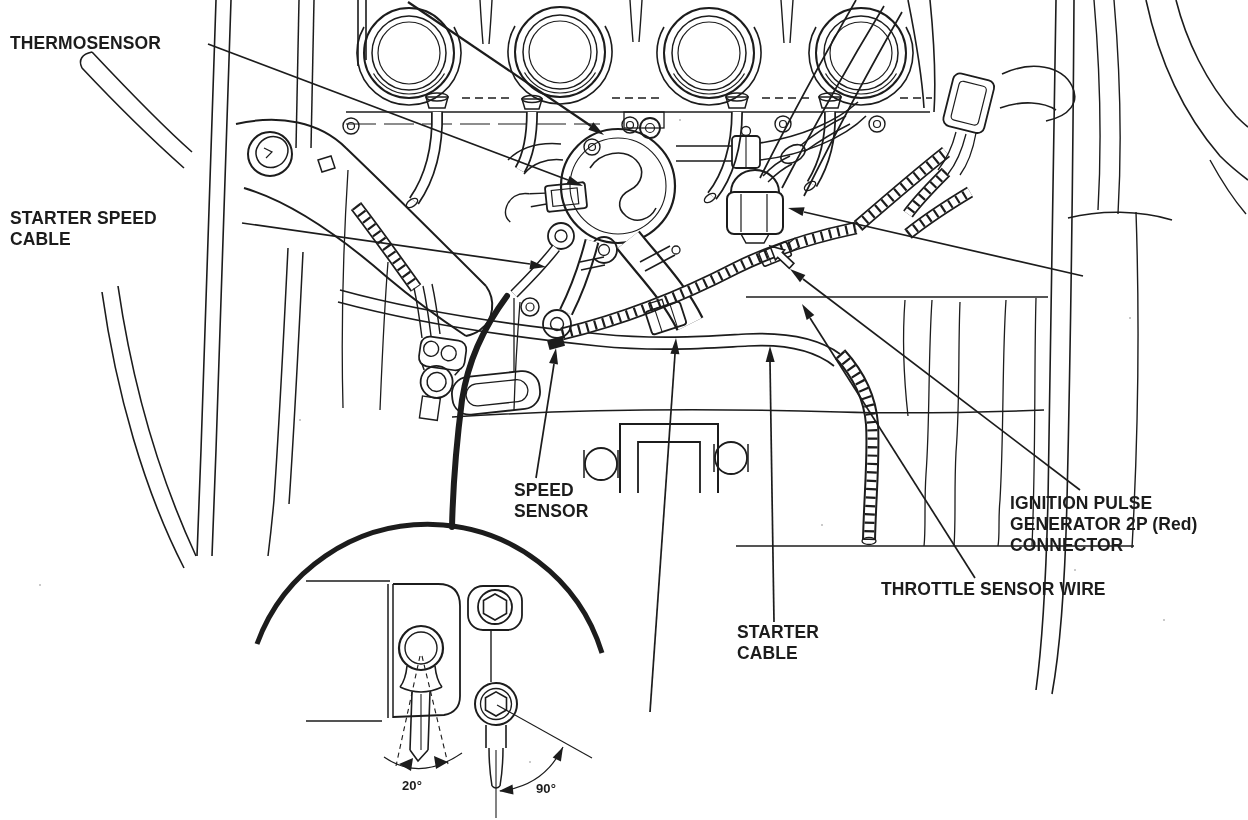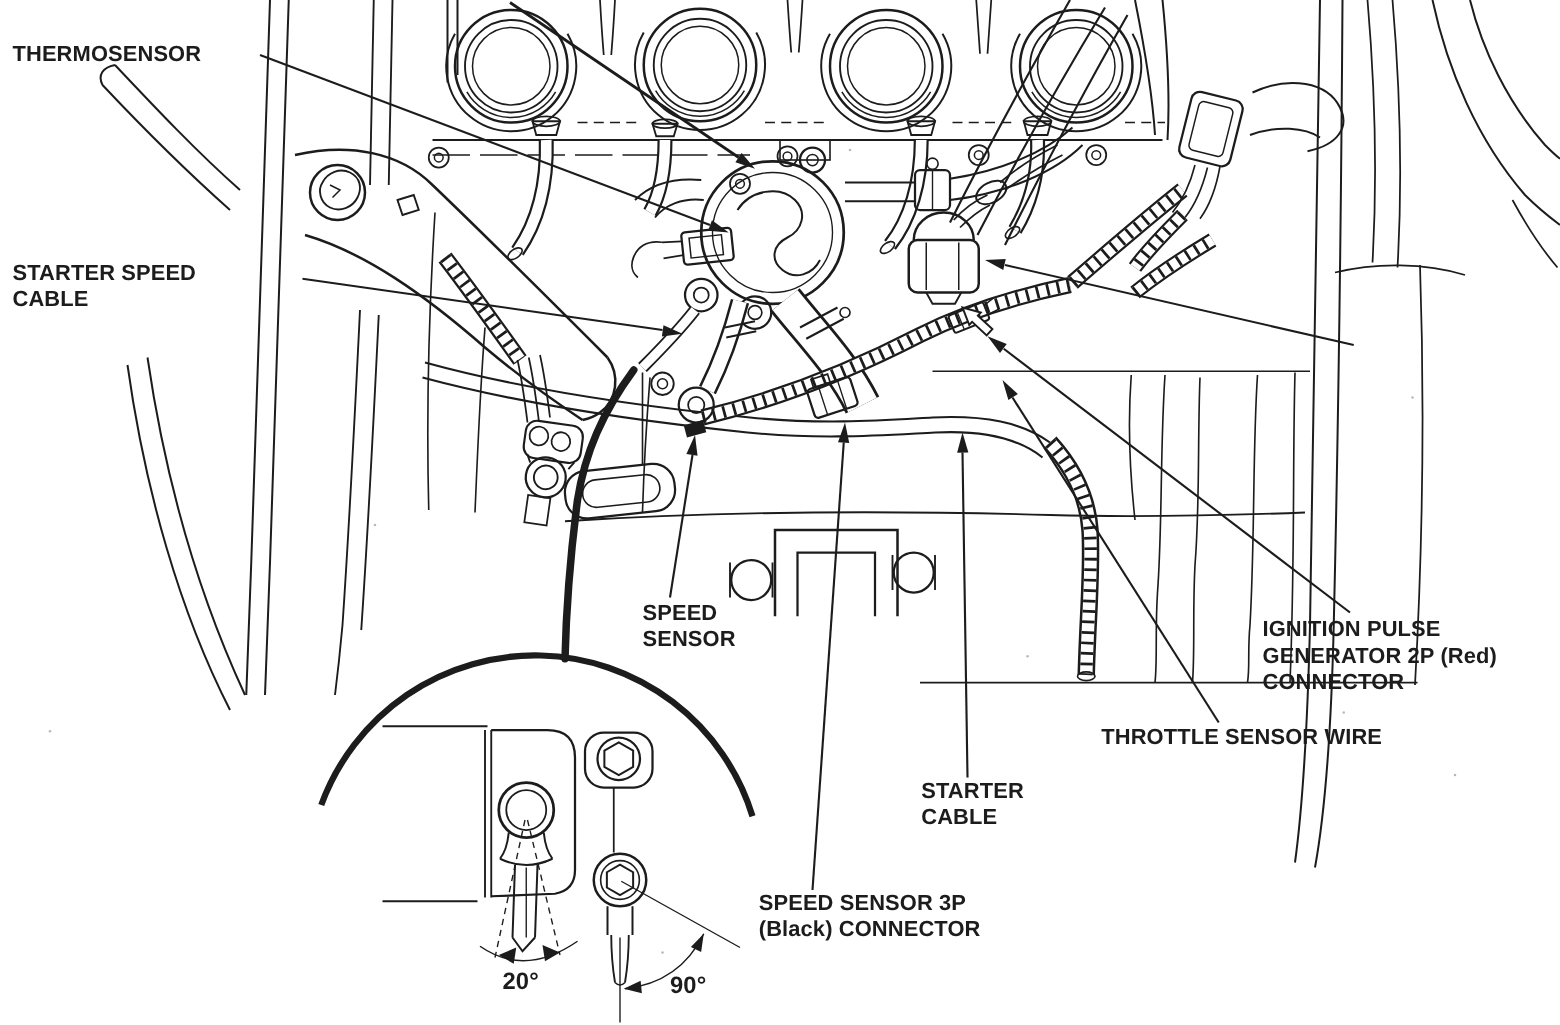--- a/index.html
+++ b/index.html
@@ -7,21 +7,21 @@
   .stage{
     position:relative; width:1248px; height:820px; background:var(--bg);
     overflow:hidden; font-family:"Liberation Sans", sans-serif;
   }
   .stage svg{position:absolute; left:0; top:0;}
   .label{
     position:absolute; color:var(--ink);
     font:700 17.5px/21px "Liberation Sans", sans-serif;
     letter-spacing:.1px; white-space:pre-line;
   }
-  .label.angle{font-size:19px; line-height:20px;}
+  .label.angle{font-size:13px; line-height:20px;}
   path,circle,rect,ellipse,line{vector-effect:none;}
   .ln{fill:none; stroke:var(--ink);}
   .tube-o{fill:none; stroke:var(--ink);}
   .tube-i{fill:none; stroke:var(--bg);}
   .tube-r{fill:none; stroke:var(--ink); stroke-dasharray:2.2 6.2;}
   .fillk{fill:var(--ink); stroke:none;}
 </style>
 </head>
 <body>
 
@@ -402,17 +402,15 @@
   <div class="label" style="left:10px;  top:208px;">STARTER SPEED
 CABLE</div>
   <div class="label" style="left:514px; top:480px;">SPEED
 SENSOR</div>
   <div class="label" style="left:1010px;top:493px;">IGNITION PULSE
 GENERATOR 2P (Red)
 CONNECTOR</div>
   <div class="label" style="left:837px; top:579px;margin-left:44px;">THROTTLE SENSOR WIRE</div>
   <div class="label" style="left:737px; top:622px;">STARTER
 CABLE</div>
-  <div class="label" style="left:607px; top:712px;">SPEED SENSOR 3P
-(Black) CONNECTOR</div>
   <div class="label angle" style="left:402px; top:776px;">20°</div>
   <div class="label angle" style="left:536px; top:779px;">90°</div>
 </div>
 
 </body></html>

